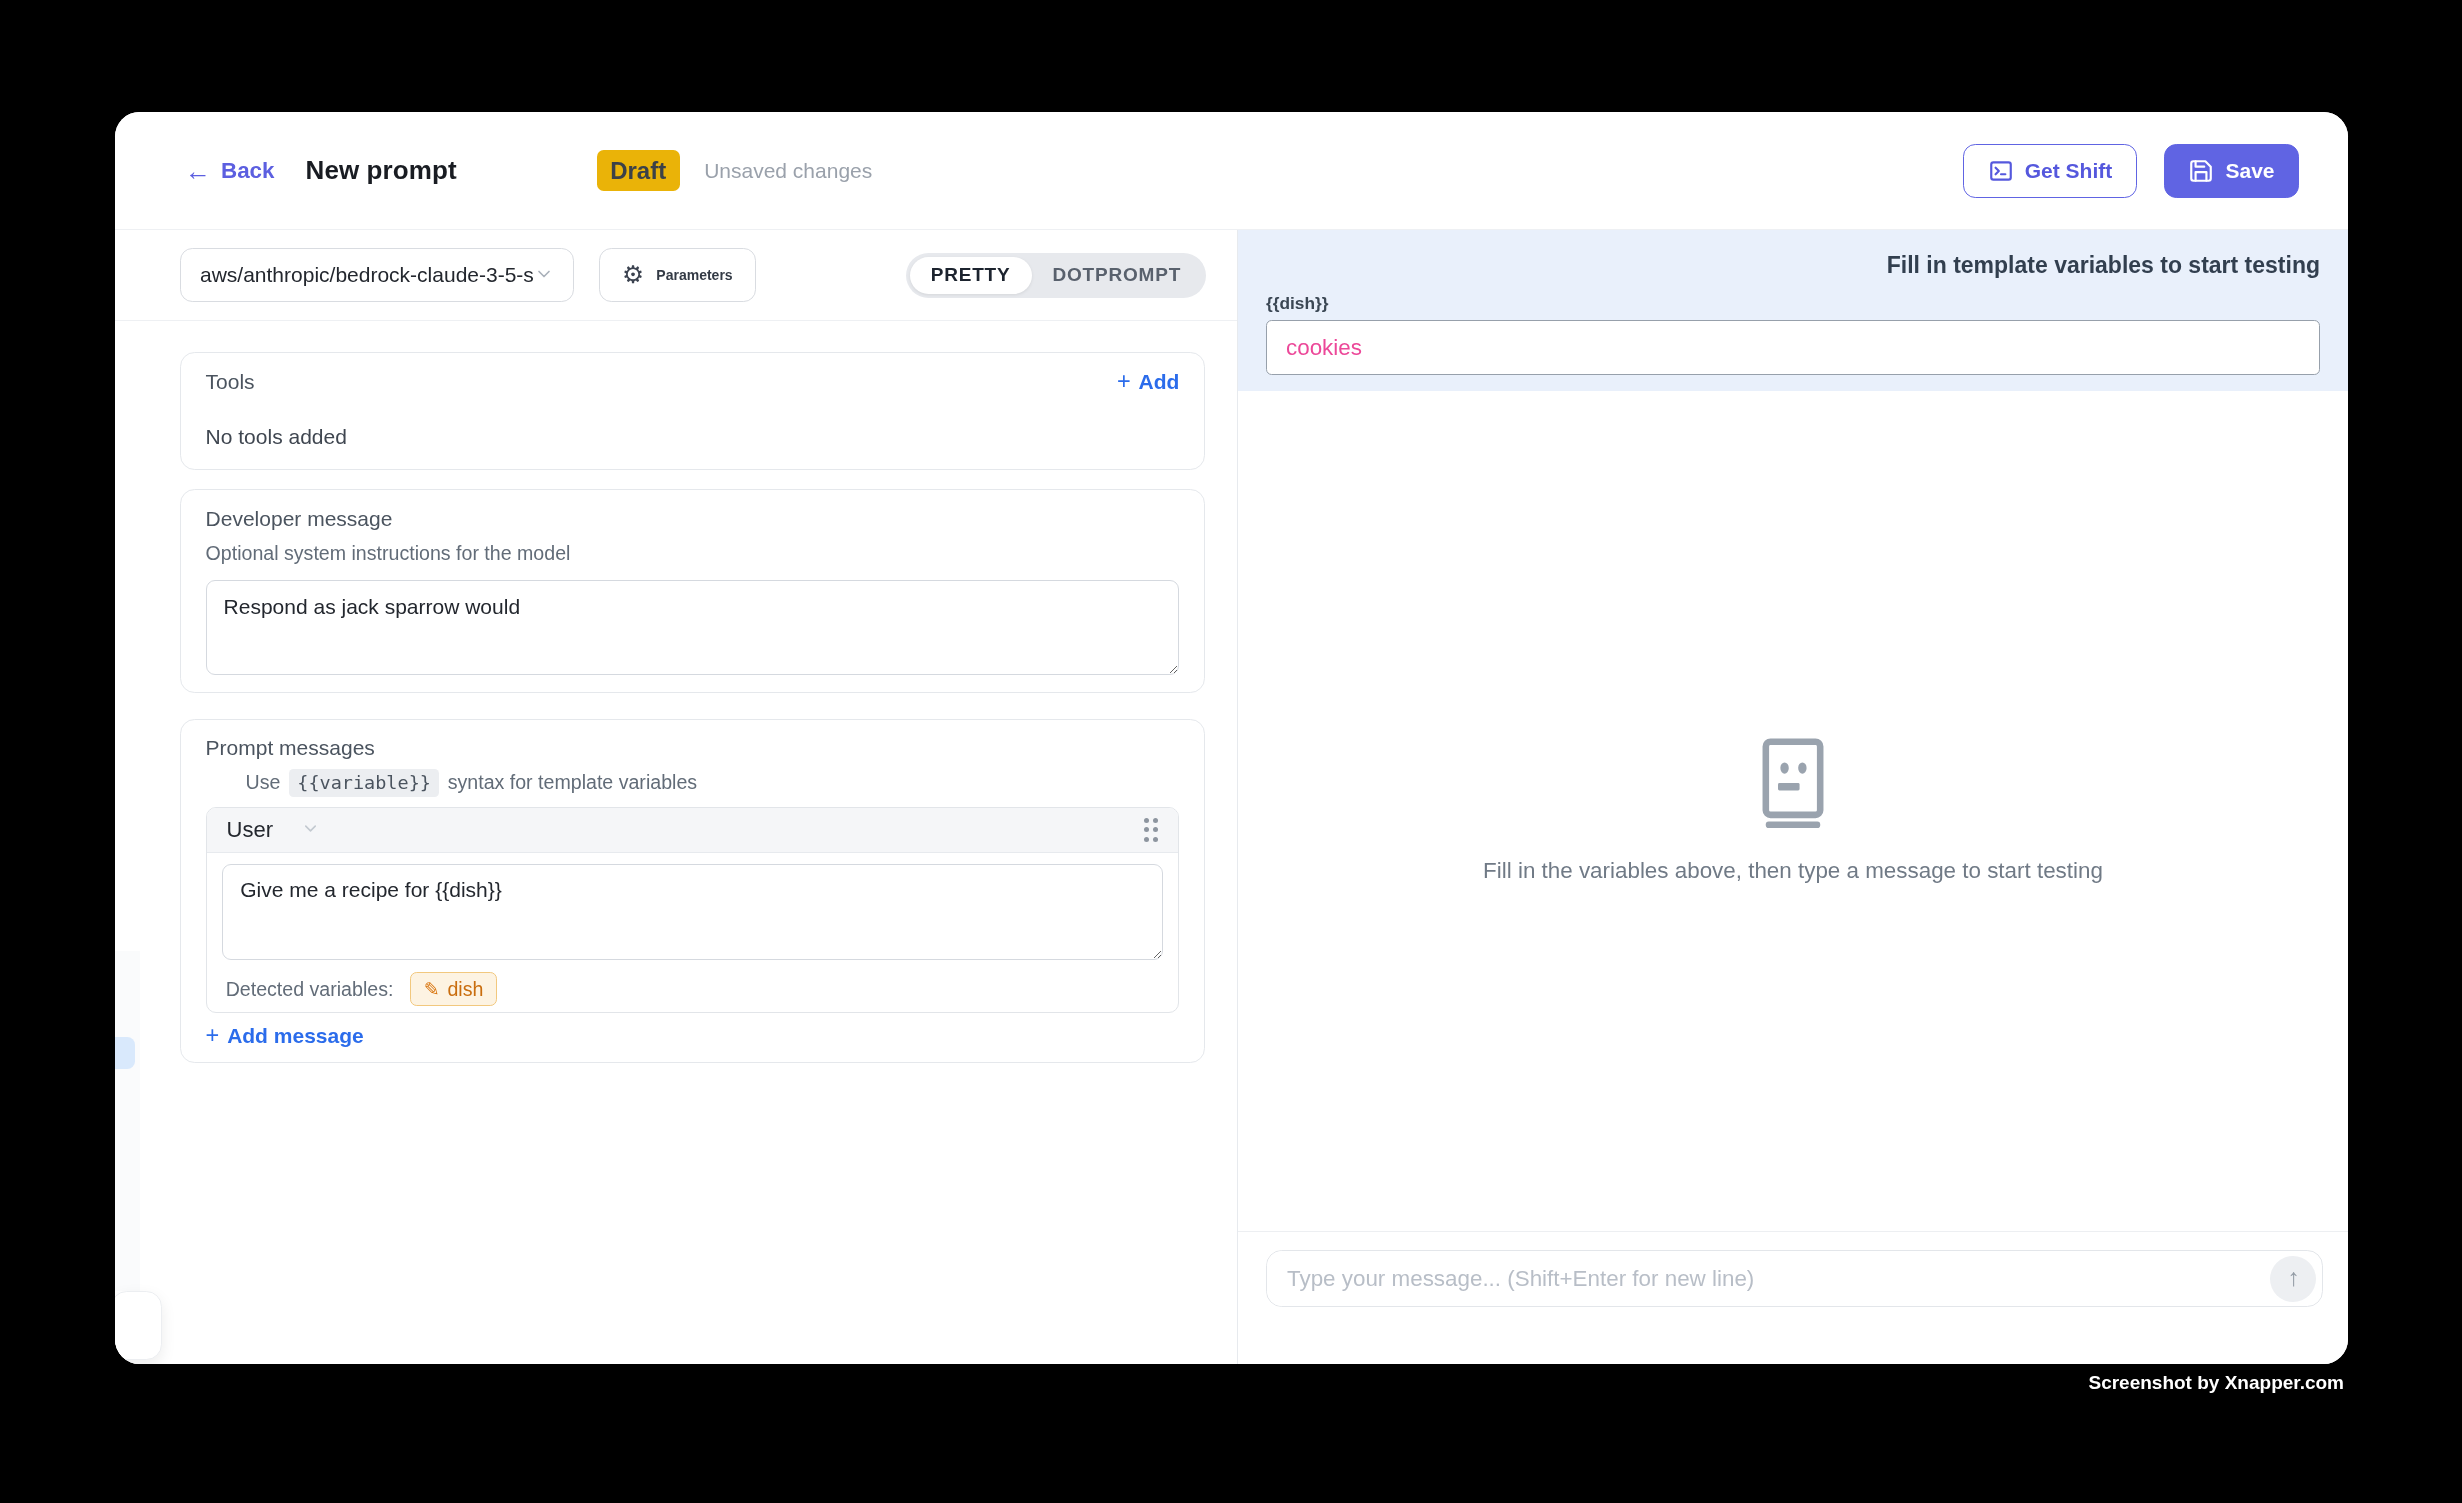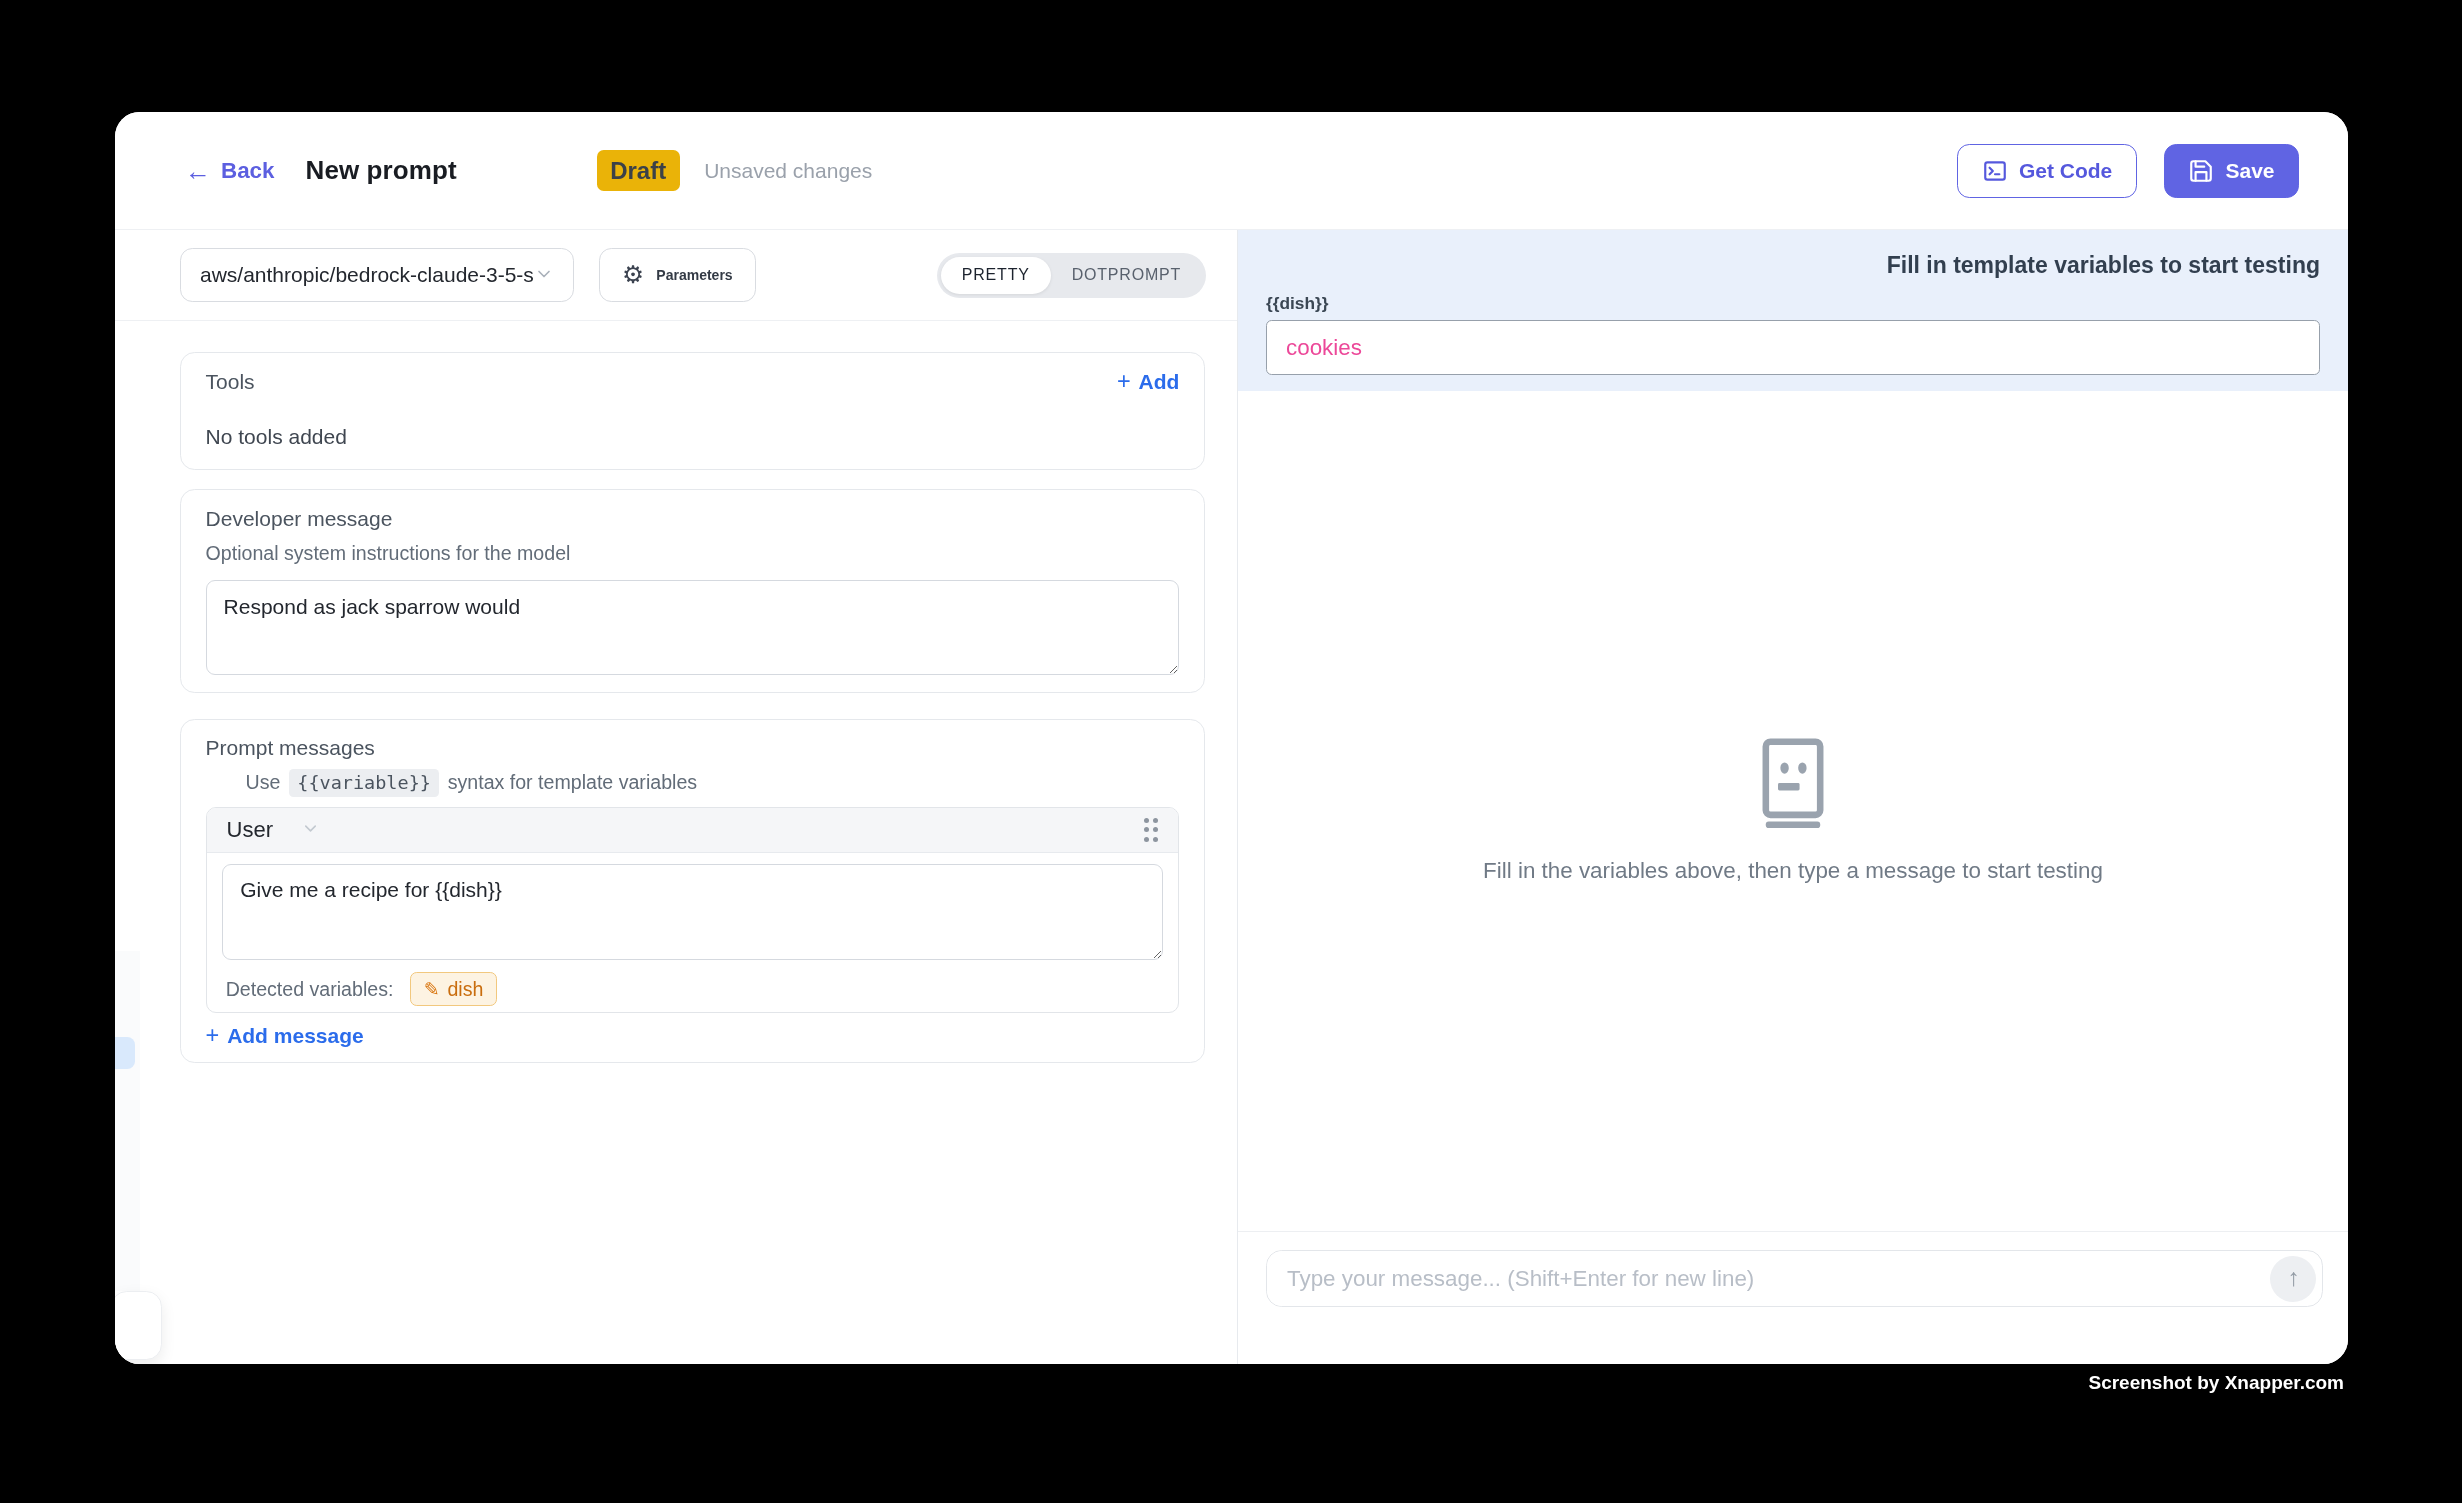--- a/index.html
+++ b/index.html
@@ -30,21 +30,21 @@
     border-bottom:1.1px solid #eef0f3; }
   .model-select { width:394px; height:54px; border:1.7px solid #d9dce1; border-radius:12.3px;
     display:flex; align-items:center; padding:0 19px; cursor:pointer; background:#fff; }
   .model-select .val { flex:1; font-size:21px; color:#23272e; white-space:nowrap; overflow:hidden; }
   .params-btn { margin-left:24.6px; height:54px; border:1.7px solid #d9dce1; border-radius:12.3px;
     display:flex; align-items:center; gap:12.3px; padding:0 22.4px; cursor:pointer; background:#fff; }
   .params-btn .gear { font-size:24.6px; color:#3c4350; line-height:1; }
   .params-btn .lbl { font-size:14px; font-weight:600; color:#333a45; }
   .toolbar-spacer { flex:1; }
   .mode-toggle { background:#e7e9ed; border-radius:24.6px; padding:3.9px; display:flex; align-items:center; height:45px; }
-  .mode-opt { font-size:16px; font-weight:400; letter-spacing:0.8px; padding:0 21px; height:37px;
+  .mode-opt { font-size:19px; font-weight:700; letter-spacing:0.8px; padding:0 21px; height:37px;
     display:flex; align-items:center; border-radius:18.5px; color:#59616d; cursor:pointer; }
   .mode-opt.active { background:#fff; color:#1c232e; box-shadow:0 1.1px 3.4px rgba(0,0,0,.08); }
 
   .editor-scroll { padding:31px 32px 0 65px; }
   .card { border:1.7px solid #e5e8ec; border-radius:14.6px; background:#fff; }
   .card-title { font-size:21px; color:#4b545f; }
   .blue-link { color:#2b6ceb; font-size:21px; font-weight:600; display:flex; align-items:center; gap:7.8px; cursor:pointer; }
   .blue-link .plus { font-size:23.5px; font-weight:500; line-height:1; }
 
   .tools-card { padding:17px 24.6px 20px; }
@@ -126,21 +126,21 @@
     <div class="unsaved">Unsaved changes</div>
     <div class="header-spacer"></div>
     <div class="btn btn-outline">
       <span>
         <svg width="26" height="26" viewBox="0 0 24 24" fill="none" stroke="#5558dd" stroke-width="2" stroke-linecap="round" stroke-linejoin="round">
           <rect x="3" y="4" width="18" height="16" rx="2"></rect>
           <polyline points="7 9 10 12 7 15"></polyline>
           <line x1="12" y1="15" x2="16" y2="15"></line>
         </svg>
       </span>
-      <span>Get Code</span>
+      <span>Get Shift</span>
     </div>
     <div class="btn btn-fill">
       <span>
         <svg width="26" height="26" viewBox="0 0 24 24" fill="none" stroke="#ffffff" stroke-width="2" stroke-linecap="round" stroke-linejoin="round">
           <path d="M19 21H5a2 2 0 0 1-2-2V5a2 2 0 0 1 2-2h11l5 5v11a2 2 0 0 1-2 2z"></path>
           <polyline points="17 21 17 13 7 13 7 21"></polyline>
           <polyline points="7 3 7 8 15 8"></polyline>
         </svg>
       </span>
       <span>Save</span>

